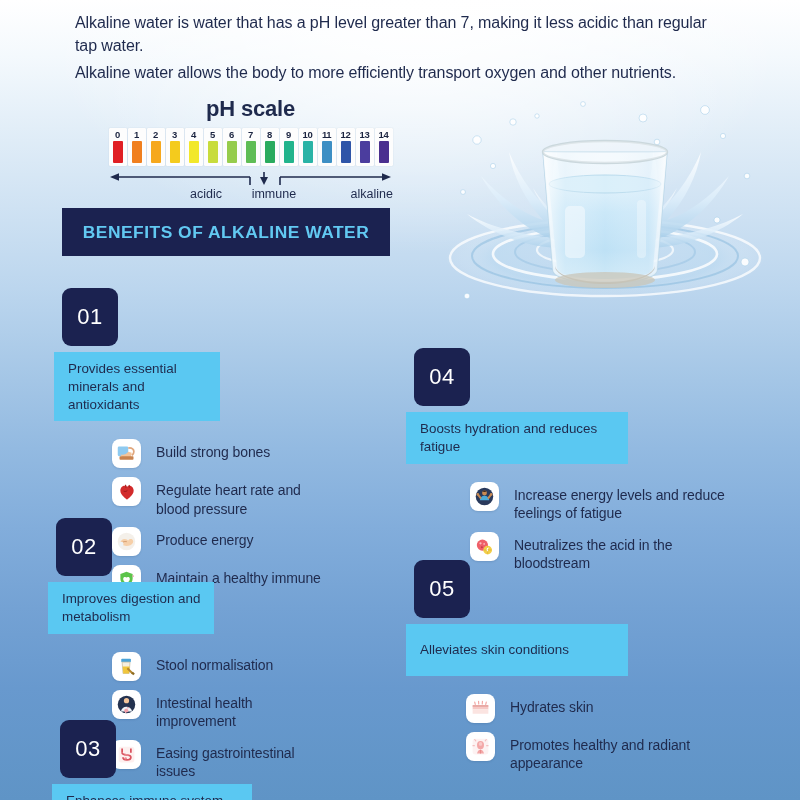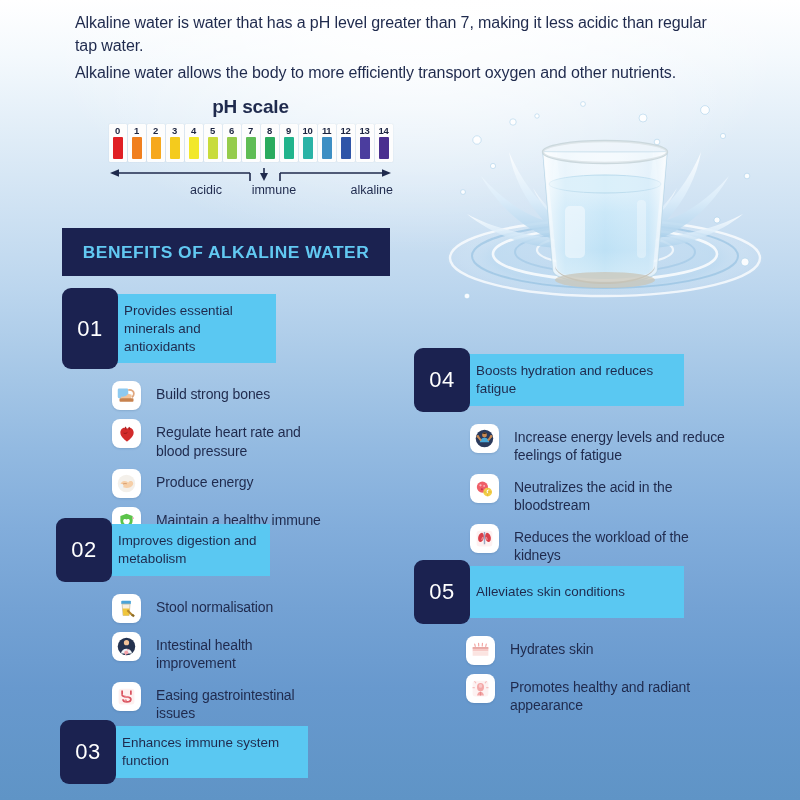--- a/index.html
+++ b/index.html
@@ -49,21 +49,21 @@
   
   #ph-scale {
     position: absolute;
     left: 108px;
     top: 96px;
     width: 285px;
   }
   .ph-title {
     text-align: center;
     color: #1f2a4d;
-    font-size: 19px;
+    font-size: 22px;
     font-weight: bold;
     letter-spacing: -0.2px;
     margin-bottom: 6px;
   }
   .ph-bars {
     display: flex;
     gap: 1px;
     justify-content: center;
   }
   .ph-cell {
@@ -113,41 +113,42 @@
     left: 405px;
     top: 80px;
     width: 395px;
     height: 280px;
   }
 
   
   #benefits-banner {
     position: absolute;
     left: 62px;
-    top: 228px;
+    top: 208px;
     width: 328px;
     height: 48px;
     background: #1b2250;
     display: flex;
     align-items: center;
     justify-content: center;
   }
   #benefits-banner .txt {
     color: #62c9f2;
     font-size: 17.4px;
     font-weight: bold;
     letter-spacing: 0.5px;
   }
 
   
   .section { position: absolute; }
   .sec-head {
     position: relative;
     display: flex;
     align-items: stretch;
+    flex-direction: column;
   }
   .sec-num {
     width: 56px;
     min-height: 58px;
     background: #1b2250;
     border-radius: 9px;
     color: #ffffff;
     display: flex;
     align-items: center;
     justify-content: center;
@@ -529,32 +530,20 @@
               <circle cx="7.4" cy="8.4" r="1.3" fill="#fbb9bd"></circle>
               <circle cx="11.6" cy="9" r="1" fill="#fbb9bd"></circle>
               <circle cx="9" cy="12.8" r="1.2" fill="#c93b46"></circle>
               <circle cx="15.6" cy="16" r="5" fill="#f3cf4a"></circle>
               <path d="M15.6 11.6v8.8M11.2 16h8.8" stroke="#e0b733" stroke-width="1"></path>
               <path d="M16.6 13.6c-1.8.4-2.2 2.8-.6 3.6" stroke="#fff" stroke-width="1.3" fill="none"></path>
             </svg>
           </div>
           <div class="bullet-txt">Neutralizes the acid in the bloodstream</div>
         </div>
-        <div class="bullet">
-          <div class="bullet-ico">
-            <svg viewBox="0 0 24 24" width="21" height="21">
-              <rect x="3" y="3" width="18" height="18" rx="3" fill="#fdf1f1"></rect>
-              <path d="M9.4 5.4c2 1.4 2.4 4 1.6 6.6-.7 2.4-2.4 4.2-4 4-1.8-.2-2.6-2.6-2.2-5.4.4-2.8 2.4-5.6 4.6-5.2z" fill="#d9404a"></path>
-              <path d="M14.6 5.4c-2 1.4-2.4 4-1.6 6.6.7 2.4 2.4 4.2 4 4 1.8-.2 2.6-2.6 2.2-5.4-.4-2.8-2.4-5.6-4.6-5.2z" fill="#d9404a"></path>
-              <path d="M12 4.6v14" stroke="#9aa7c4" stroke-width="1.6"></path>
-              <path d="M10.4 10.6c-1 .6-1.4 1.8-1.4 3M13.6 10.6c1 .6 1.4 1.8 1.4 3" stroke="#f09aa0" stroke-width="1.2" fill="none"></path>
-            </svg>
-          </div>
-          <div class="bullet-txt">Reduces the workload of the kidneys</div>
-        </div>
       </div>
     </div>
   <div class="section" id="sec-05">
       <div class="sec-head">
         <div class="sec-num">05</div>
         <div class="sec-title">Alleviates skin conditions</div>
       </div>
       <div class="bullets">
         <div class="bullet">
           <div class="bullet-ico">

